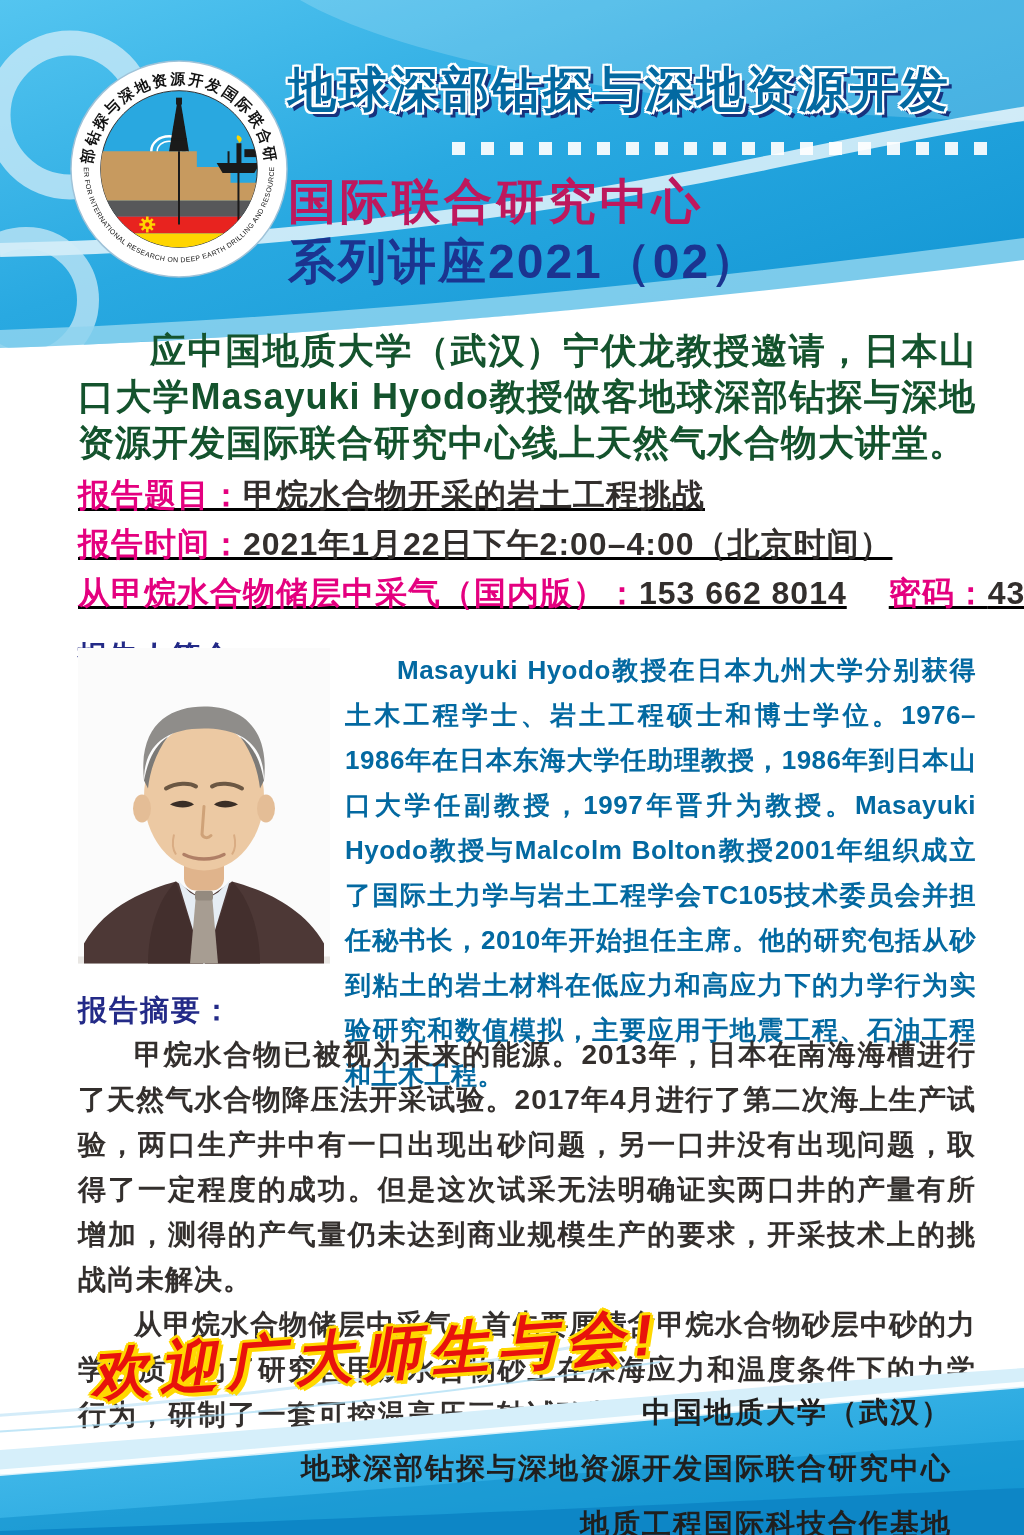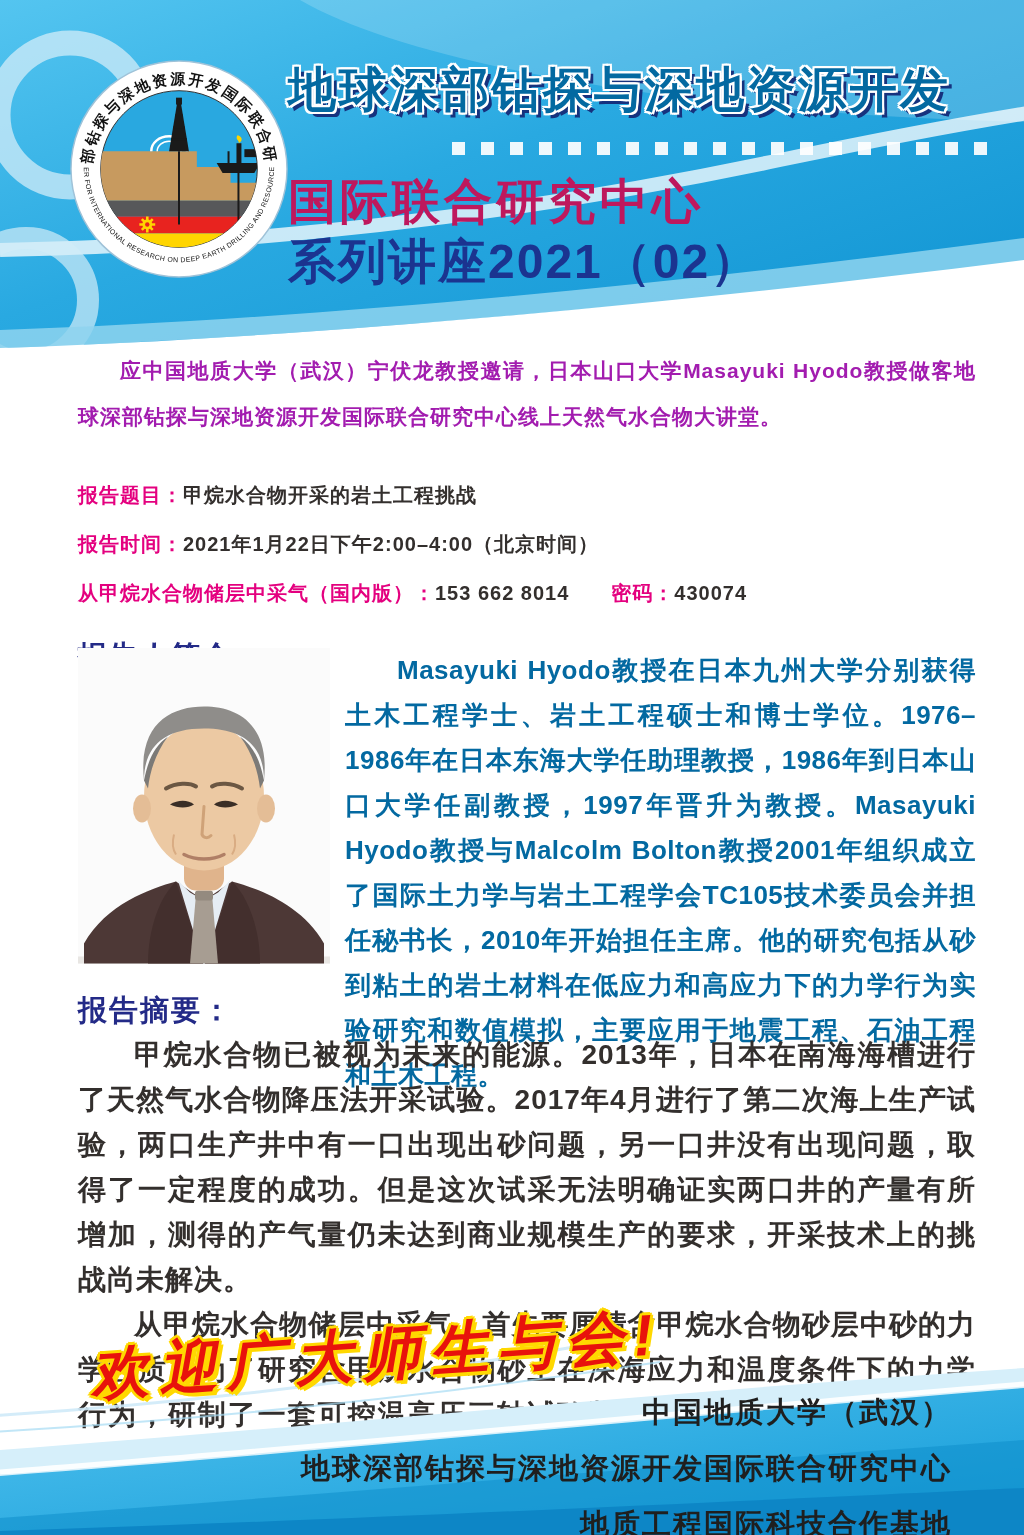--- a/index.html
+++ b/index.html
@@ -23,27 +23,27 @@
   .dots{
     position:absolute;top:76px;left:164px;width:548px;height:13px;
     background:repeating-linear-gradient(90deg,#ffffff 0 13px,rgba(255,255,255,0) 13px 29px);
     opacity:.92;
   }
   .title-line2{position:absolute;top:100px;left:0;font-size:48px;font-weight:bold;letter-spacing:4px;color:#be185d;line-height:1;white-space:nowrap;margin-top:12px;}
   .title-line3{position:absolute;top:172px;left:0;font-size:48px;font-weight:bold;letter-spacing:2px;color:#1b3490;line-height:1;white-space:nowrap;}
 
   
   .intro{
-    position:absolute;top:348px;left:78px;width:898px;
-    font-size:21px;font-weight:bold;color:#a21caf;letter-spacing:1px;
+    position:absolute;top:328px;left:78px;width:898px;
+    font-size:36px;font-weight:bold;color:#14532d;letter-spacing:1px;
     line-height:46px;text-align:justify;
   }
   .intro p{margin:0;text-indent:2em;}
 
-  .details{position:absolute;top:478px;left:78px;width:898px;font-size:20px;font-weight:bold;letter-spacing:1px;}
+  .details{position:absolute;top:478px;left:78px;width:898px;font-size:32px;font-weight:bold;letter-spacing:1px;text-decoration:underline;}
   .detail-row{margin-bottom:15px;line-height:34px;white-space:nowrap;}
   .lbl{color:#e4007f;}
   .val{color:#332f2d;}
   .gap{display:inline-block;width:42px;}
 
   .sec-heading{position:absolute;left:78px;font-size:29px;font-weight:bold;color:#232a87;letter-spacing:2px;line-height:1;}
   .speaker-heading{top:606px;margin-top:36px;}
   .abstract-heading{top:996px;}
 
   .bio-wrap{position:absolute;top:648px;left:78px;width:898px;display:flex;}

